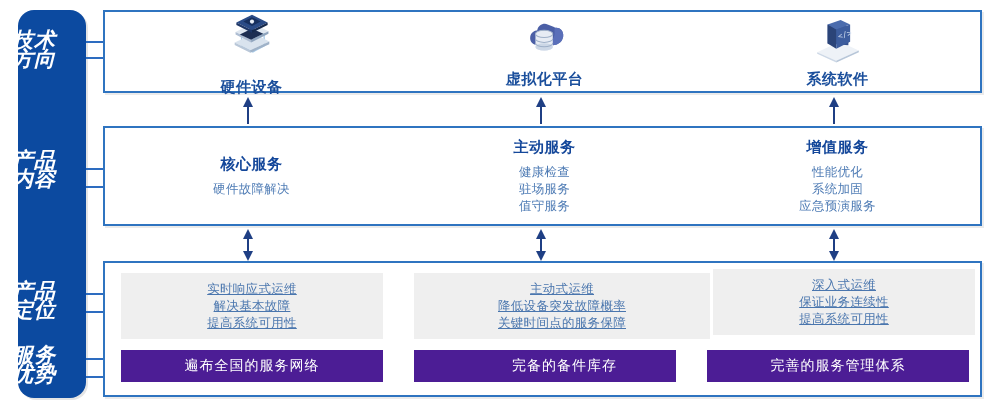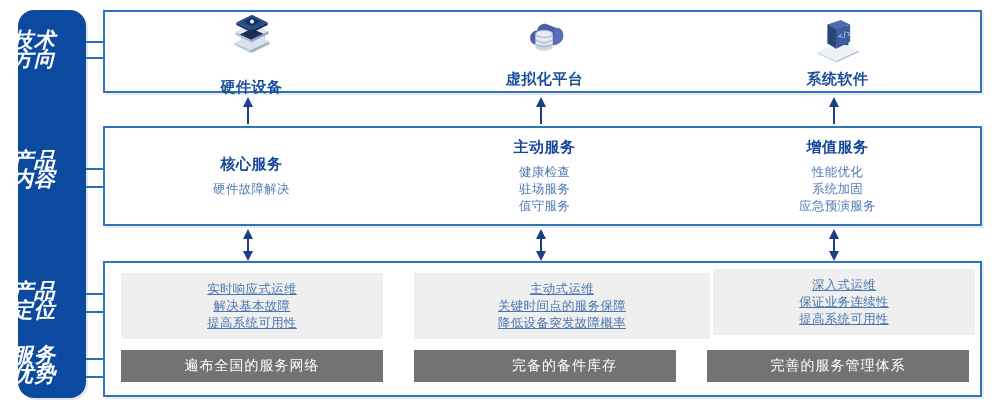--- a/index.html
+++ b/index.html
@@ -81,21 +81,21 @@
     background:#efefef;
     display:flex;flex-direction:column;
     align-items:center;justify-content:center;
     box-sizing:border-box;
   }
   .pos-line{
     color:#4a76ae;font-size:12.5px;line-height:17px;letter-spacing:.3px;text-decoration:underline;
   }
   .adv-bar{
     position:absolute;
-    background:#737373;
+    background:#4c1d95;
     display:flex;align-items:center;justify-content:center;
     color:#ffffff;font-size:14px;letter-spacing:1px;
     box-sizing:border-box;
   }
 
   
   .arrow{position:absolute;}
 </style>
 </head>
 <body>
@@ -275,22 +275,22 @@
 
   <div class="sec" style="left:103px;top:261px;width:879px;height:136px;">
 
     <div class="pos-card" style="left:16px;top:10px;width:262px;height:66px;">
       <div class="pos-line">实时响应式运维</div>
       <div class="pos-line">解决基本故障</div>
       <div class="pos-line">提高系统可用性</div>
     </div>
     <div class="pos-card" style="left:309px;top:10px;width:296px;height:66px;">
       <div class="pos-line">主动式运维</div>
+      <div class="pos-line">降低设备突发故障概率</div>
       <div class="pos-line">关键时间点的服务保障</div>
-      <div class="pos-line">降低设备突发故障概率</div>
     </div>
     <div class="pos-card" style="left:602px;top:6px;width:262px;height:66px;margin-left:6px;">
       <div class="pos-line">深入式运维</div>
       <div class="pos-line">保证业务连续性</div>
       <div class="pos-line">提高系统可用性</div>
     </div>
 
     <div class="adv-bar" style="left:16px;top:87px;width:262px;height:32px;">
       <span>遍布全国的服务网络</span>
     </div>

